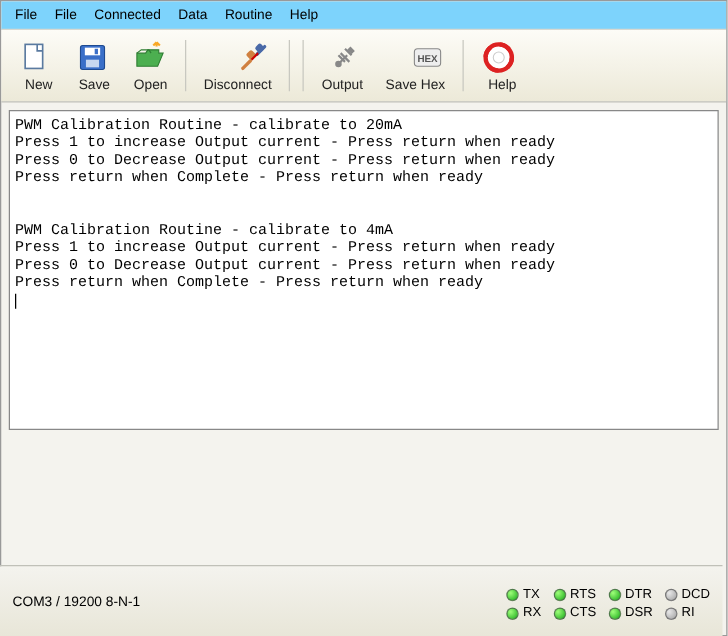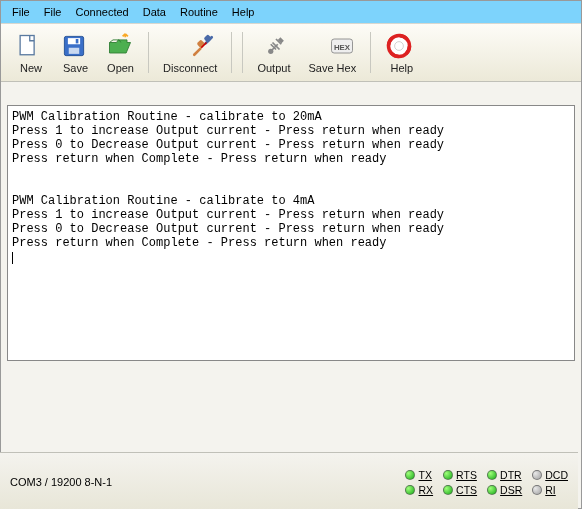--- a/index.html
+++ b/index.html
@@ -45,21 +45,21 @@
     .ticon { width: 28px; height: 28px; display: block; margin-bottom: 2px; }
     .tlabel { font-size: 11px; color: #222; white-space: nowrap; }
     .sep {
       width: 1px;
       background: #c8c8c0;
       margin: 4px 3px;
     }
     .terminal {
       background: #fff;
       border: 1px solid #888;
-      margin: 23px 6px 0 6px;
+      margin: 6px 6px 0 6px;
       height: 256px;
       padding: 4px;
       font-family: "Courier New", monospace;
       font-size: 12px;
       line-height: 14px;
       color: #000;
       white-space: pre;
       overflow: hidden;
     }
     .statusbar {
@@ -74,21 +74,21 @@
       height: 57px;
     }
     .status-left { flex: 1; }
     .status-left div { line-height: 15px; }
     .status-right {
       display: grid;
       grid-template-columns: auto auto auto auto;
       gap: 3px 10px;
       font-size: 10.5px;
     }
-    .led-item { display: flex; align-items: center; gap: 3px; text-decoration: underline; }
+    .led-item { display: flex; align-items: flex-end; gap: 3px; }
     .led {
       width: 10px; height: 10px;
       border-radius: 50%;
       border: 1px solid #555a;
       display: inline-block;
     }
     .led.green { background: radial-gradient(circle at 30% 30%, #9fff7a, #18aa18); }
     .led.gray  { background: radial-gradient(circle at 30% 30%, #e8e8e8, #a0a0a0); }
     .cursor {
       display: inline-block;

